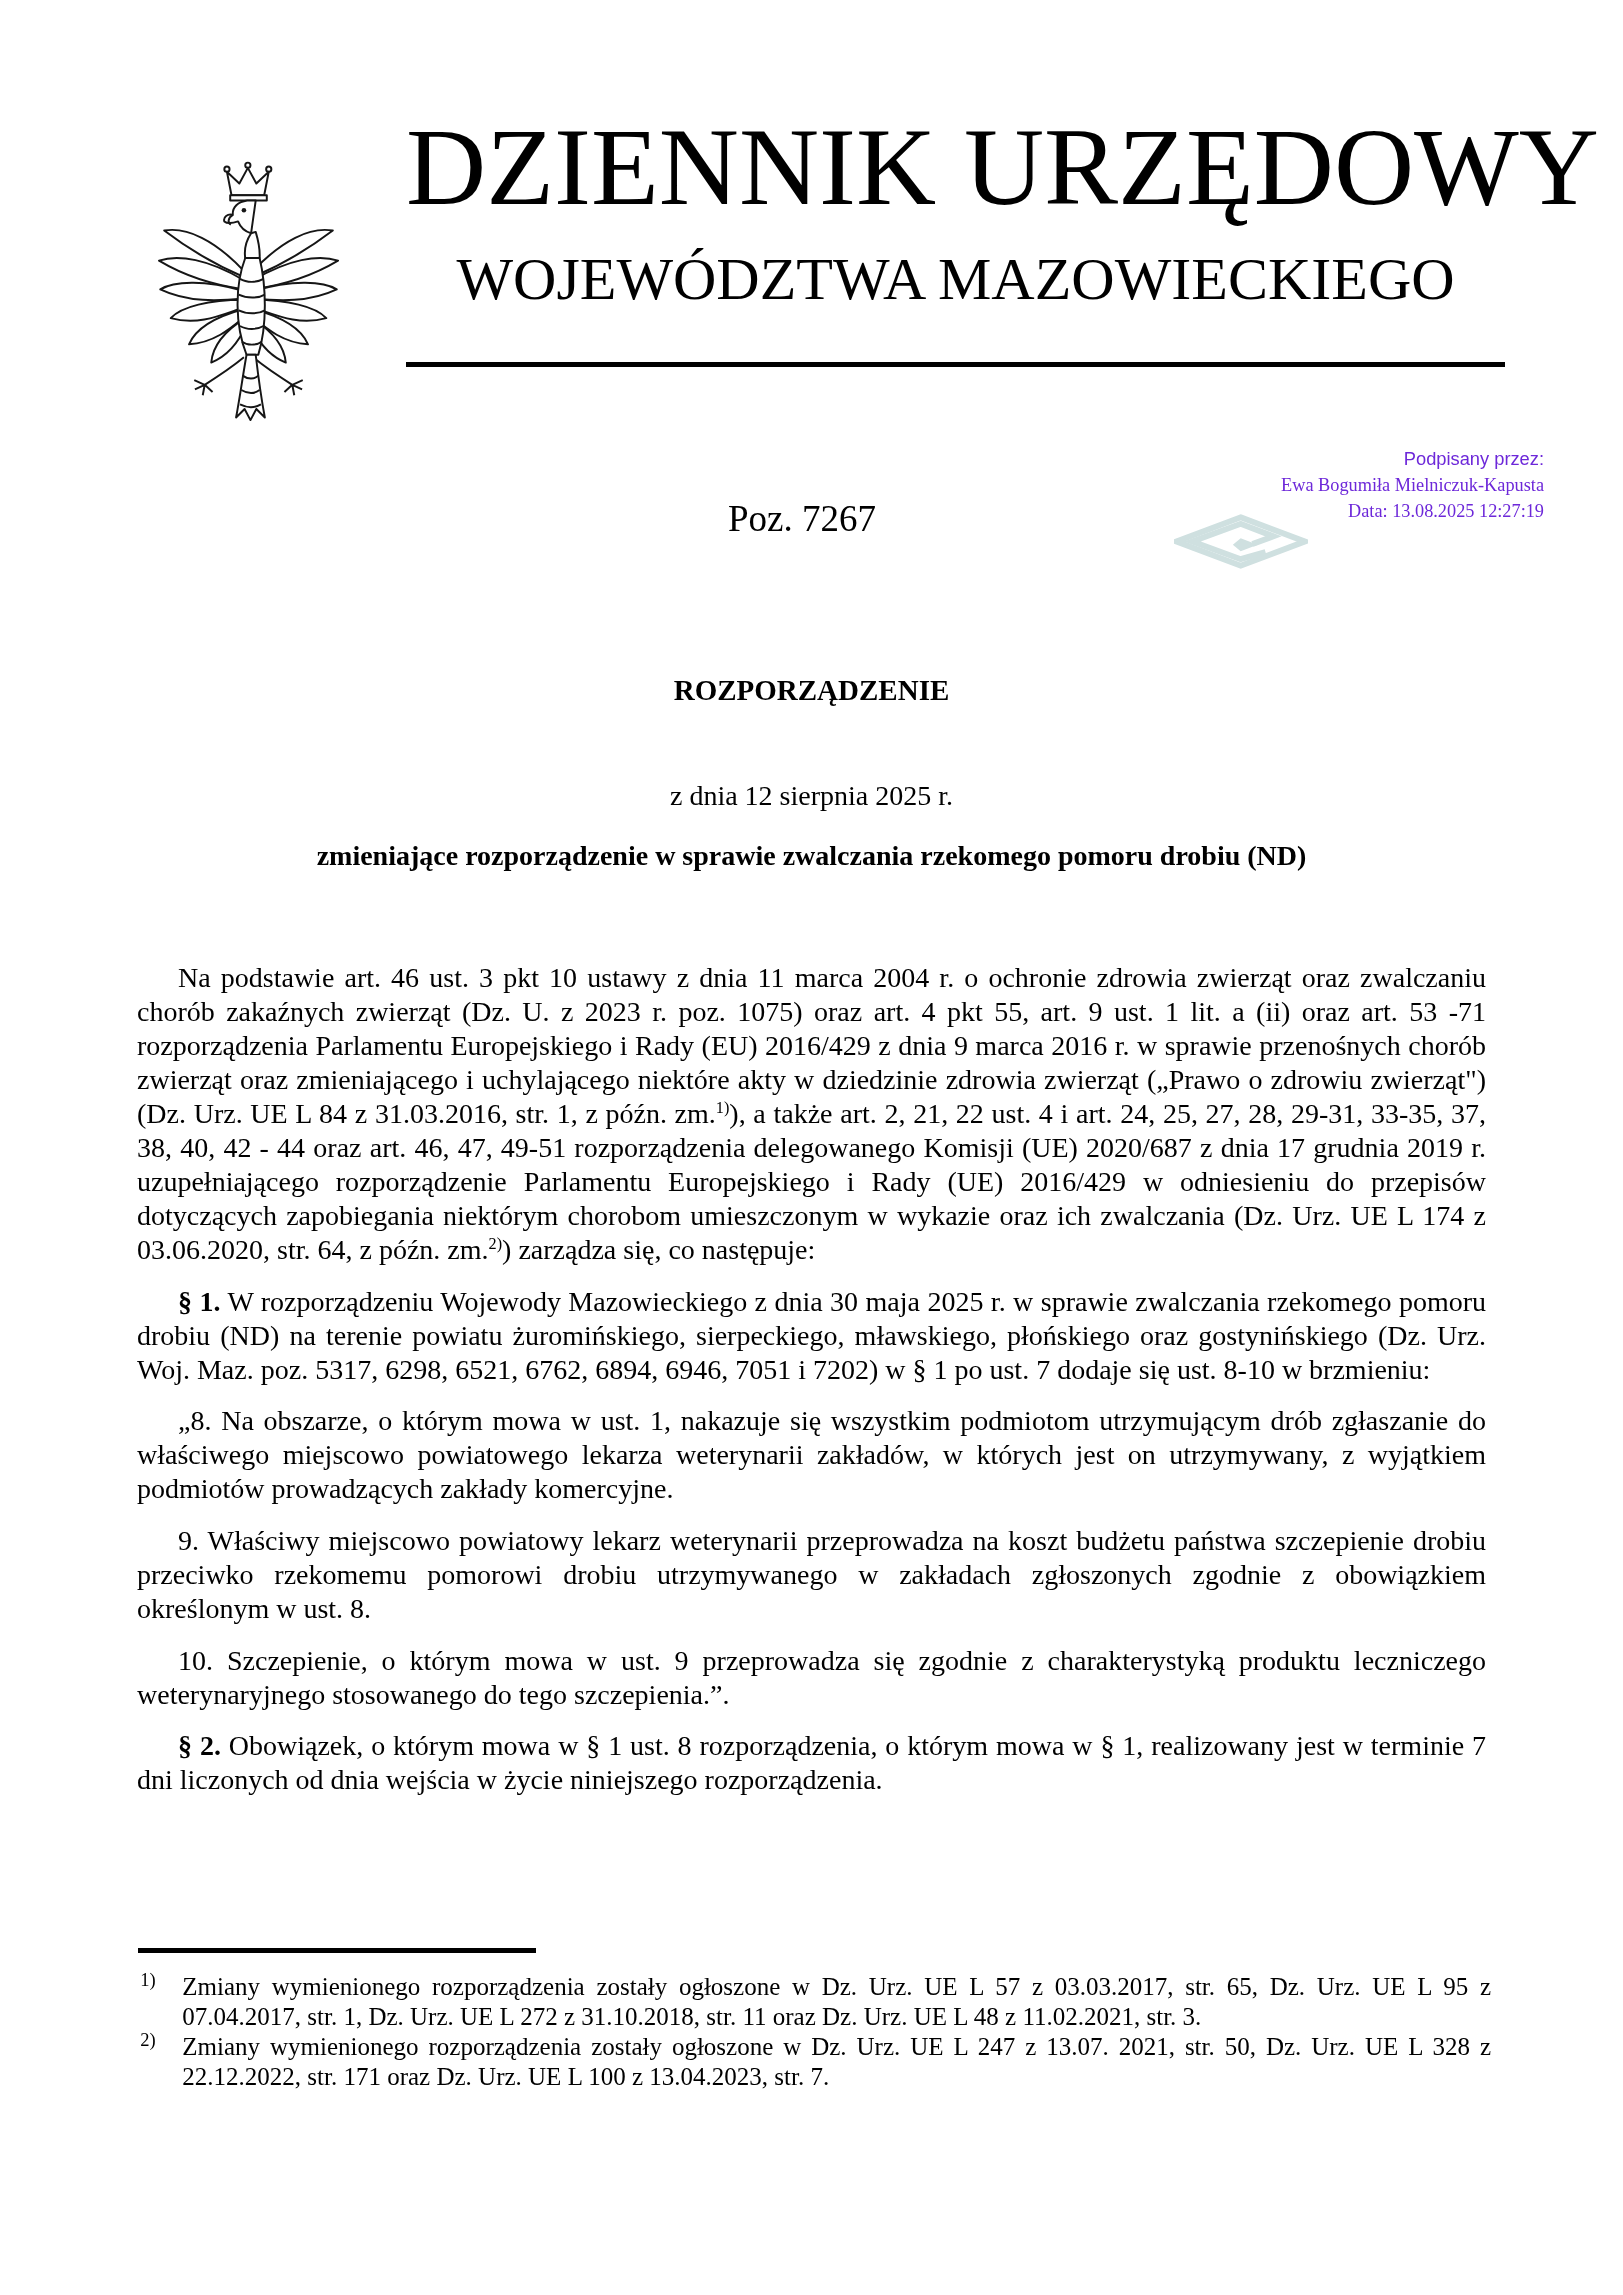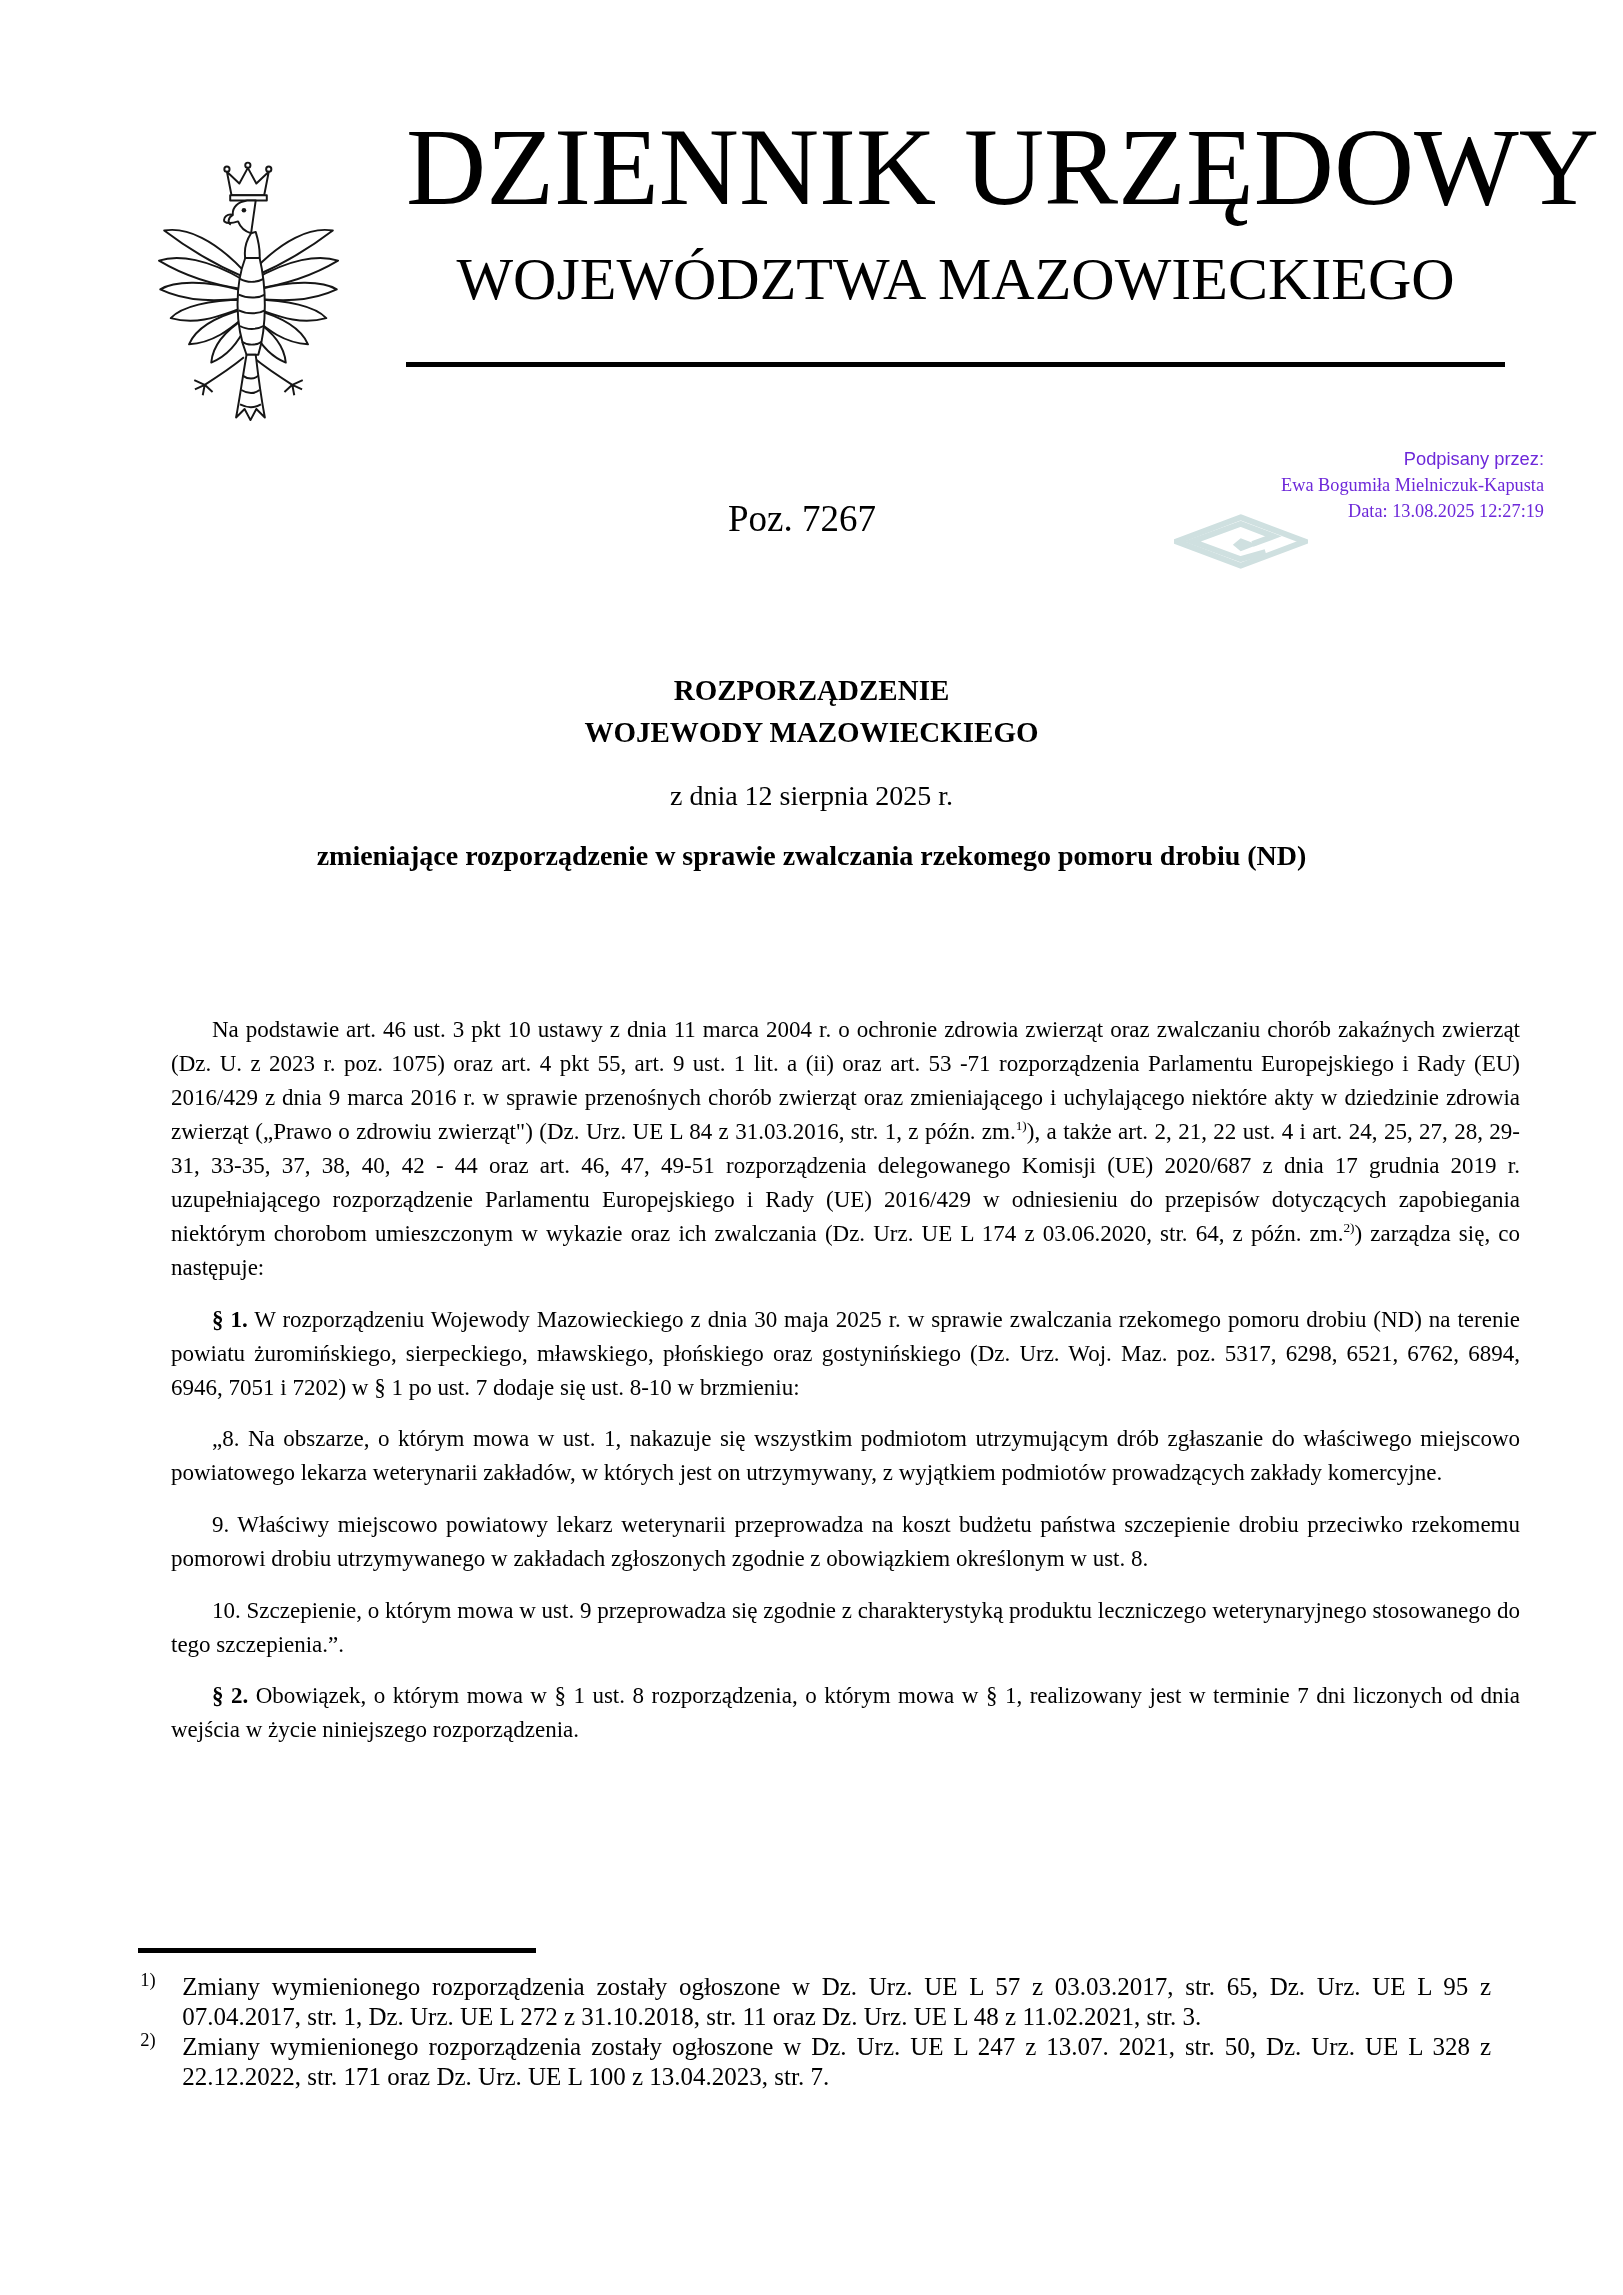--- a/index.html
+++ b/index.html
@@ -37,23 +37,23 @@
   .stamp{position:absolute;left:1174px;top:514px;width:134px;height:55px;}
   
   .act-line{position:absolute;left:137px;width:1349px;text-align:center;line-height:1;white-space:nowrap;}
   .act-type{top:676px;font-size:29px;font-weight:bold;}
   .act-issuer{top:718px;font-size:29px;font-weight:bold;}
   .act-date{top:782px;font-size:28px;}
   .act-subj1{top:842px;font-size:28px;font-weight:bold;}
   .act-subj2{top:876px;font-size:28px;font-weight:bold;}
   
   .doc-body{
-    position:absolute;left:137px;top:1013px;width:1349px;
-    font-size:23px;line-height:34px;
-    text-align:justify;text-justify:inter-word;margin-left:34px;
+    position:absolute;left:137px;top:961px;width:1349px;
+    font-size:28px;line-height:34px;
+    text-align:justify;text-justify:inter-word;
   }
   .doc-body p{margin:0;text-indent:41px;}
   .doc-body p + p{margin-top:17.7px;}
   sup{font-size:58%;vertical-align:super;line-height:0;}
   b{font-weight:bold;}
   
   .footnote-rule{position:absolute;left:138px;top:1948px;width:398px;height:4.6px;background:#000;}
   .footnotes{
     position:absolute;left:137px;top:1972px;width:1354px;
     font-size:25px;line-height:30px;
@@ -133,21 +133,20 @@
   </div>
   <svg class="stamp" viewBox="0 0 205 84" xmlns="http://www.w3.org/2000/svg">
     <g fill="none" stroke="#cfe0e0" stroke-width="9">
       <polygon points="102,5 200,42 102,79 4,42"></polygon>
       <polyline points="140,58 102,69 28,42 102,15 152,34 120,46"></polyline>
     </g>
     <polygon points="102,37 128,47 102,57 90,47" fill="#cfe0e0"></polygon>
   </svg>
 
   <div class="act-line act-type">ROZPORZĄDZENIE</div>
-  <div class="act-line act-issuer">WOJEWODY MAZOWIECKIEGO</div>
   <div class="act-line act-date">z dnia 12 sierpnia 2025 r.</div>
   <div class="act-line act-subj1">zmieniające rozporządzenie w sprawie zwalczania rzekomego pomoru drobiu (ND)</div>
 
   <div class="doc-body">
       <p><span>Na podstawie art. 46 ust. 3 pkt 10 ustawy z dnia 11 marca 2004 r. o ochronie zdrowia zwierząt oraz zwalczaniu chorób zakaźnych zwierząt (Dz. U. z 2023 r. poz. 1075) oraz art. 4 pkt 55, art. 9 ust. 1 lit. a (ii) oraz art. 53 -71 rozporządzenia Parlamentu Europejskiego i Rady (EU) 2016/429 z dnia 9 marca 2016 r. w sprawie przenośnych chorób zwierząt oraz zmieniającego i uchylającego niektóre akty w dziedzinie zdrowia zwierząt („Prawo o zdrowiu zwierząt") (Dz. Urz. UE L 84 z 31.03.2016, str. 1, z późn. zm.</span><sup>1)</sup><span>), a także art. 2, 21, 22 ust. 4 i art. 24, 25, 27, 28, 29-31, 33-35, 37, 38, 40, 42 - 44 oraz art. 46, 47, 49-51 rozporządzenia delegowanego Komisji (UE) 2020/687 z dnia 17 grudnia 2019 r. uzupełniającego rozporządzenie Parlamentu Europejskiego i Rady (UE) 2016/429 w odniesieniu do przepisów dotyczących zapobiegania niektórym chorobom umieszczonym w wykazie oraz ich zwalczania (Dz. Urz. UE L 174 z 03.06.2020, str. 64, z późn. zm.</span><sup>2)</sup><span>) zarządza się, co następuje:</span></p>
       <p><b>§ 1.</b><span> W rozporządzeniu Wojewody Mazowieckiego z dnia 30 maja 2025 r. w sprawie zwalczania rzekomego pomoru drobiu (ND) na terenie powiatu żuromińskiego, sierpeckiego, mławskiego, płońskiego oraz gostynińskiego (Dz. Urz. Woj. Maz. poz. 5317, 6298, 6521, 6762, 6894, 6946, 7051 i 7202) w § 1 po ust. 7 dodaje się ust. 8-10 w brzmieniu:</span></p>
       <p><span>„8. Na obszarze, o którym mowa w ust. 1, nakazuje się wszystkim podmiotom utrzymującym drób zgłaszanie do właściwego miejscowo powiatowego lekarza weterynarii zakładów, w których jest on utrzymywany, z wyjątkiem podmiotów prowadzących zakłady komercyjne.</span></p>
       <p><span>9. Właściwy miejscowo powiatowy lekarz weterynarii przeprowadza na koszt budżetu państwa szczepienie drobiu przeciwko rzekomemu pomorowi drobiu utrzymywanego w zakładach zgłoszonych zgodnie z obowiązkiem określonym w ust. 8.</span></p>
       <p><span>10. Szczepienie, o którym mowa w ust. 9 przeprowadza się zgodnie z charakterystyką produktu leczniczego weterynaryjnego stosowanego do tego szczepienia.”.</span></p>
       <p><b>§ 2.</b><span> Obowiązek, o którym mowa w § 1 ust. 8 rozporządzenia, o którym mowa w § 1, realizowany jest w terminie 7 dni liczonych od dnia wejścia w życie niniejszego rozporządzenia.</span></p>

